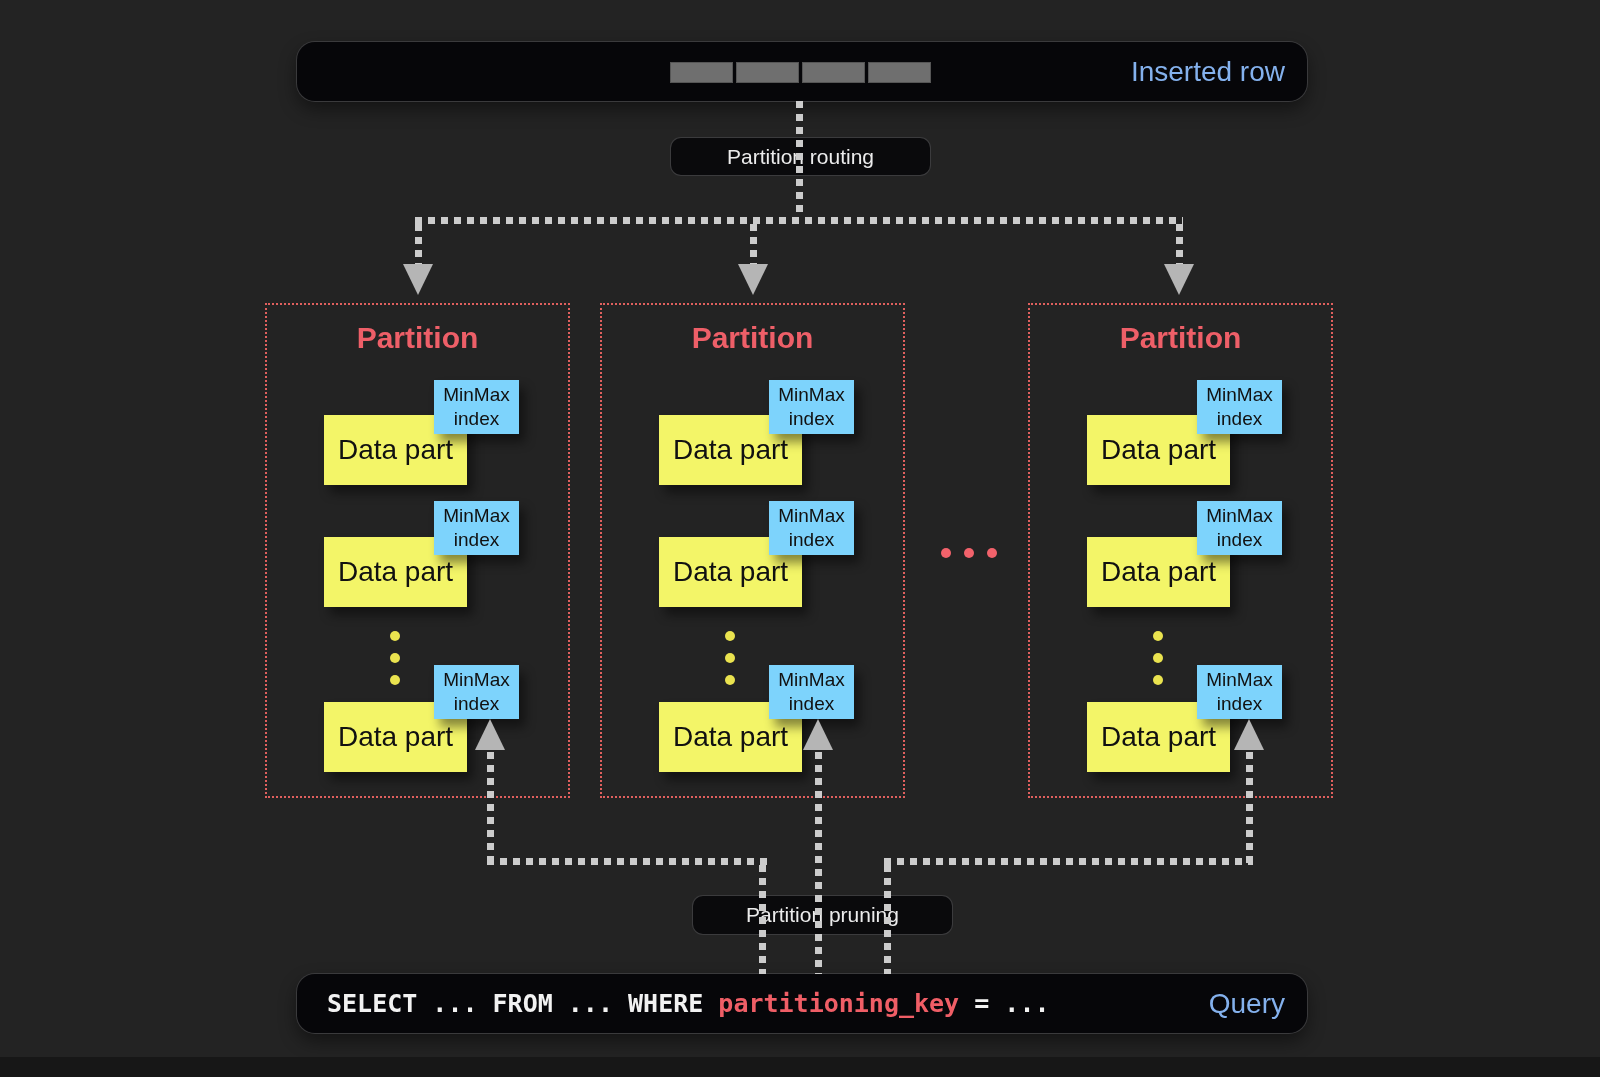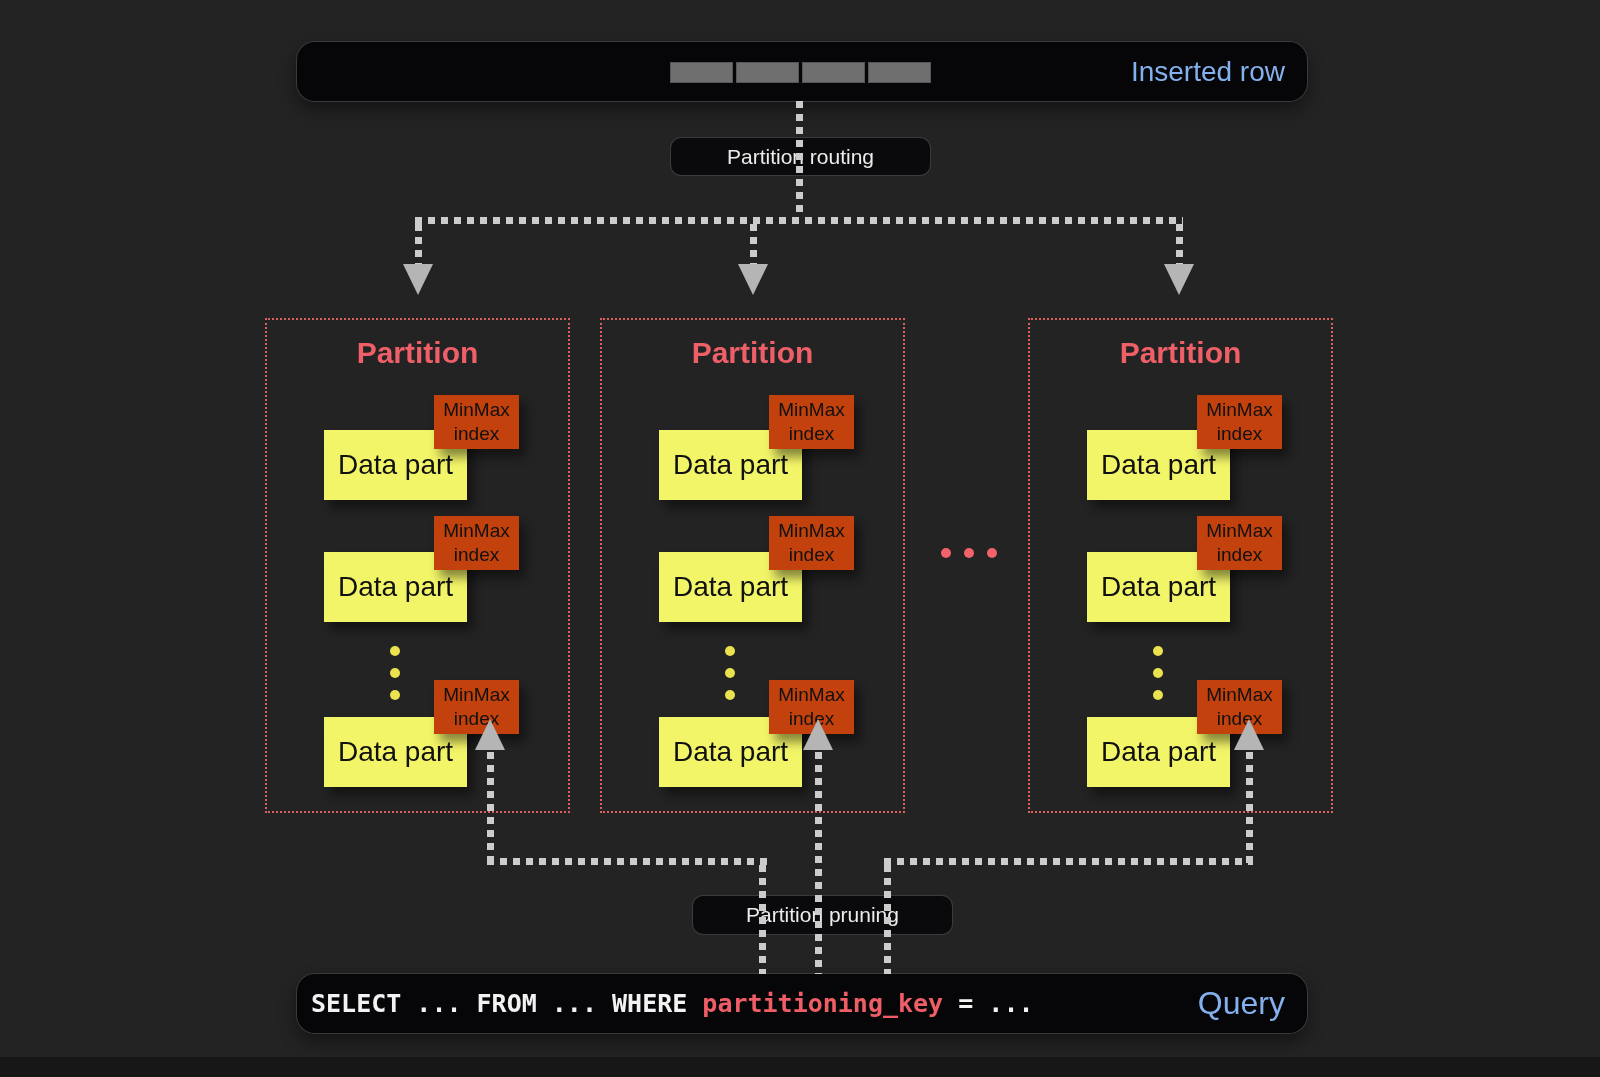--- a/index.html
+++ b/index.html
@@ -11,40 +11,40 @@
   .bar{position:absolute;background:#060609;border-radius:18px;
        box-shadow:0 0 0 1px #3a3a3c,0 8px 18px rgba(0,0,0,.45);}
   .top-bar{left:297px;top:42px;width:1010px;height:59px;}
   .query-bar{left:297px;top:974px;width:1010px;height:59px;
              display:flex;align-items:center;}
   .cells{position:absolute;left:373px;top:20px;display:flex;gap:3px;}
   .cell{width:63px;height:21px;background:#6f6f6f;border:1px solid #565656;box-sizing:border-box;}
   .bar-label{position:absolute;right:22px;top:0;height:100%;display:flex;align-items:center;
              font-size:28px;color:#84b1ed;}
   .sql{white-space:pre;font-family:"DejaVu Sans Mono",monospace;font-weight:700;
-       font-size:25px;color:#f2f2f2;padding-left:14px;flex:1;}
+       font-size:25px;color:#f2f2f2;padding-left:30px;flex:1;}
   .sql .key{color:#ef5e66;}
-  .query-label{font-size:32px;color:#84b1ed;padding-right:22px;}
+  .query-label{font-size:28px;color:#84b1ed;padding-right:22px;}
 
   
   .pill{position:absolute;width:259px;background:#0a0a0c;border-radius:10px;
         box-shadow:0 0 0 1px #3b3b3d;display:flex;align-items:center;justify-content:center;
         color:#ececec;font-size:21px;z-index:5;}
 
   
-  .partition{position:absolute;top:318px;width:305px;height:495px;
+  .partition{position:absolute;top:303px;width:305px;height:495px;
              border:2px dotted #e0605e;box-sizing:border-box;text-decoration:underline;}
   .p0{left:265px;} .p1{left:600px;} .p2{left:1028px;}
   .ptitle{position:absolute;top:16px;left:0;right:0;text-align:center;
           font-size:30px;font-weight:600;color:#ee5f68;}
   .datapart{position:absolute;left:57px;width:143px;height:70px;background:#f3f568;
             display:flex;align-items:center;justify-content:center;
             font-size:28px;color:#111;z-index:2;
             box-shadow:6px 8px 10px rgba(0,0,0,.45);}
-  .tag{position:absolute;left:167px;width:85px;height:54px;background:#c2410c;
+  .tag{position:absolute;left:167px;width:85px;height:54px;background:#7dd3fc;
        display:flex;align-items:center;justify-content:center;text-align:center;
        font-size:19px;line-height:24px;color:#111;z-index:3;
        box-shadow:6px 8px 10px rgba(0,0,0,.45);}
   .ydots{position:absolute;left:123px;width:10px;z-index:1;}
   .ydot{width:10px;height:10px;border-radius:50%;background:#eae34f;margin-bottom:12px;}
 
   
   .rdots{position:absolute;left:941px;top:548px;display:flex;gap:13px;}
   .rdot{width:10px;height:10px;border-radius:50%;background:#f2626b;}
 

